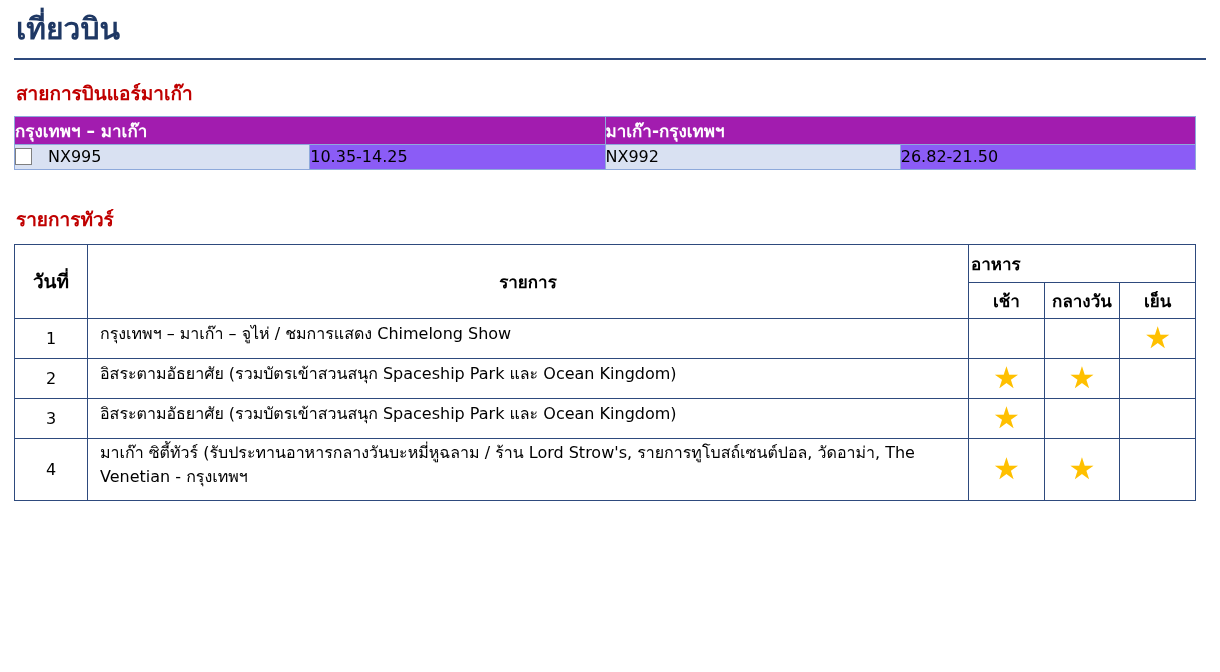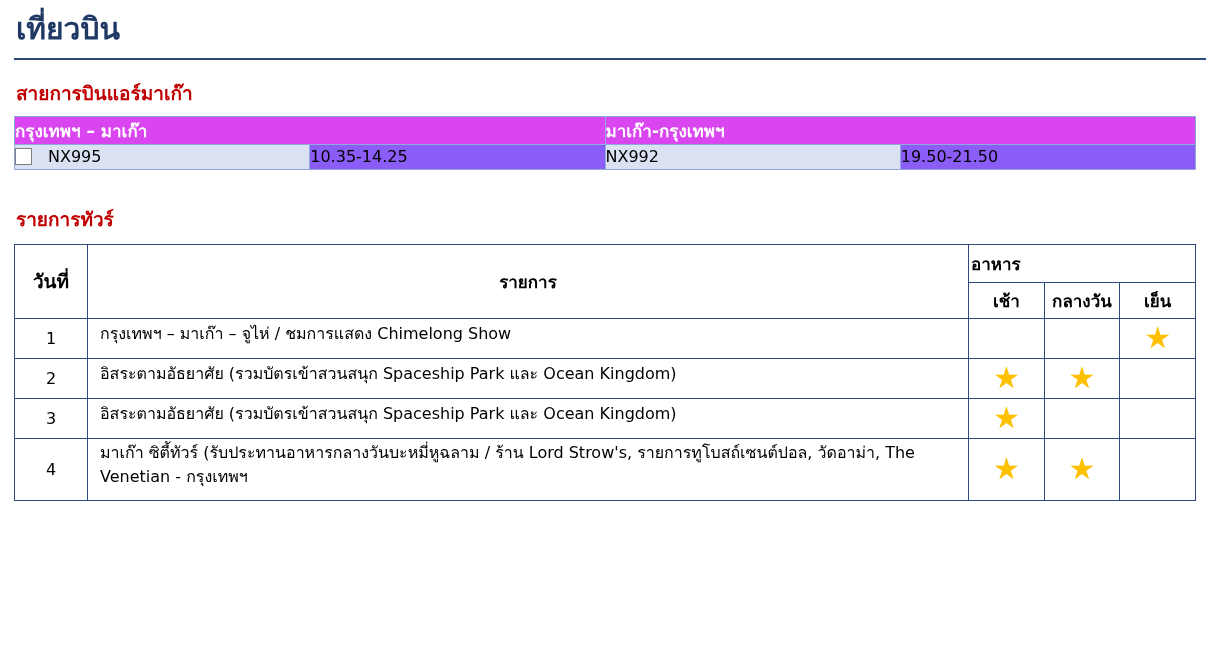--- a/index.html
+++ b/index.html
@@ -50,21 +50,21 @@
   .flight-table {
     width: 1182px;
     table-layout: fixed;
   }
   .flight-table th,
   .flight-table td {
     border: 1px solid #8EA9DB;
     padding: 0;
   }
   .flight-head-cell {
-    background: #d946ef;
+    background: #a21caf;
     color: #ffffff;
     font-size: 17px;
     font-weight: bold;
     text-align: left;
     padding: 8px 12px;
     height: 26px;
     border: 1px solid #1F3864;
   }
   .flight-cell {
     background: #D9E1F2;
@@ -172,21 +172,21 @@
       </tr>
       <tr>
         <td class="flight-cell" style="width:222px">
           <div class="chk-wrap">
             <span class="checkbox"></span>
             <span>NX995</span>
           </div>
         </td>
         <td class="flight-cell plain" style="width:370px">10.35-14.25</td>
         <td class="flight-cell" style="width:195px">NX992</td>
-        <td class="flight-cell plain">19.50-21.50</td>
+        <td class="flight-cell plain">26.82-21.50</td>
       </tr>
     </tbody>
   </table>
 
   <h2 class="section-heading tour">รายการทัวร์</h2>
 
   <table class="tour-table">
     <tbody>
       <tr>
         <th class="th-day" rowspan="2">วันที่</th>

